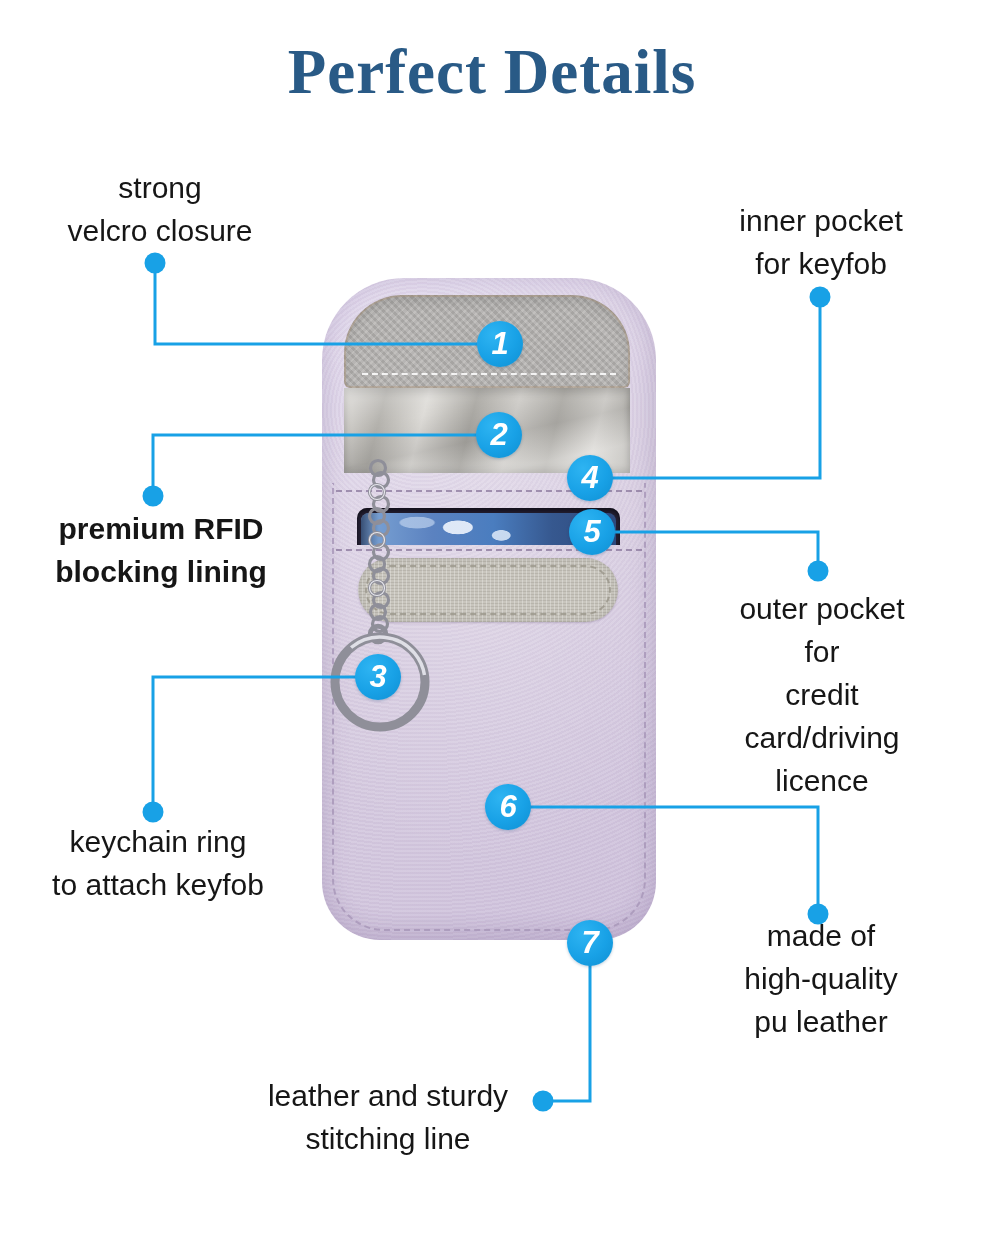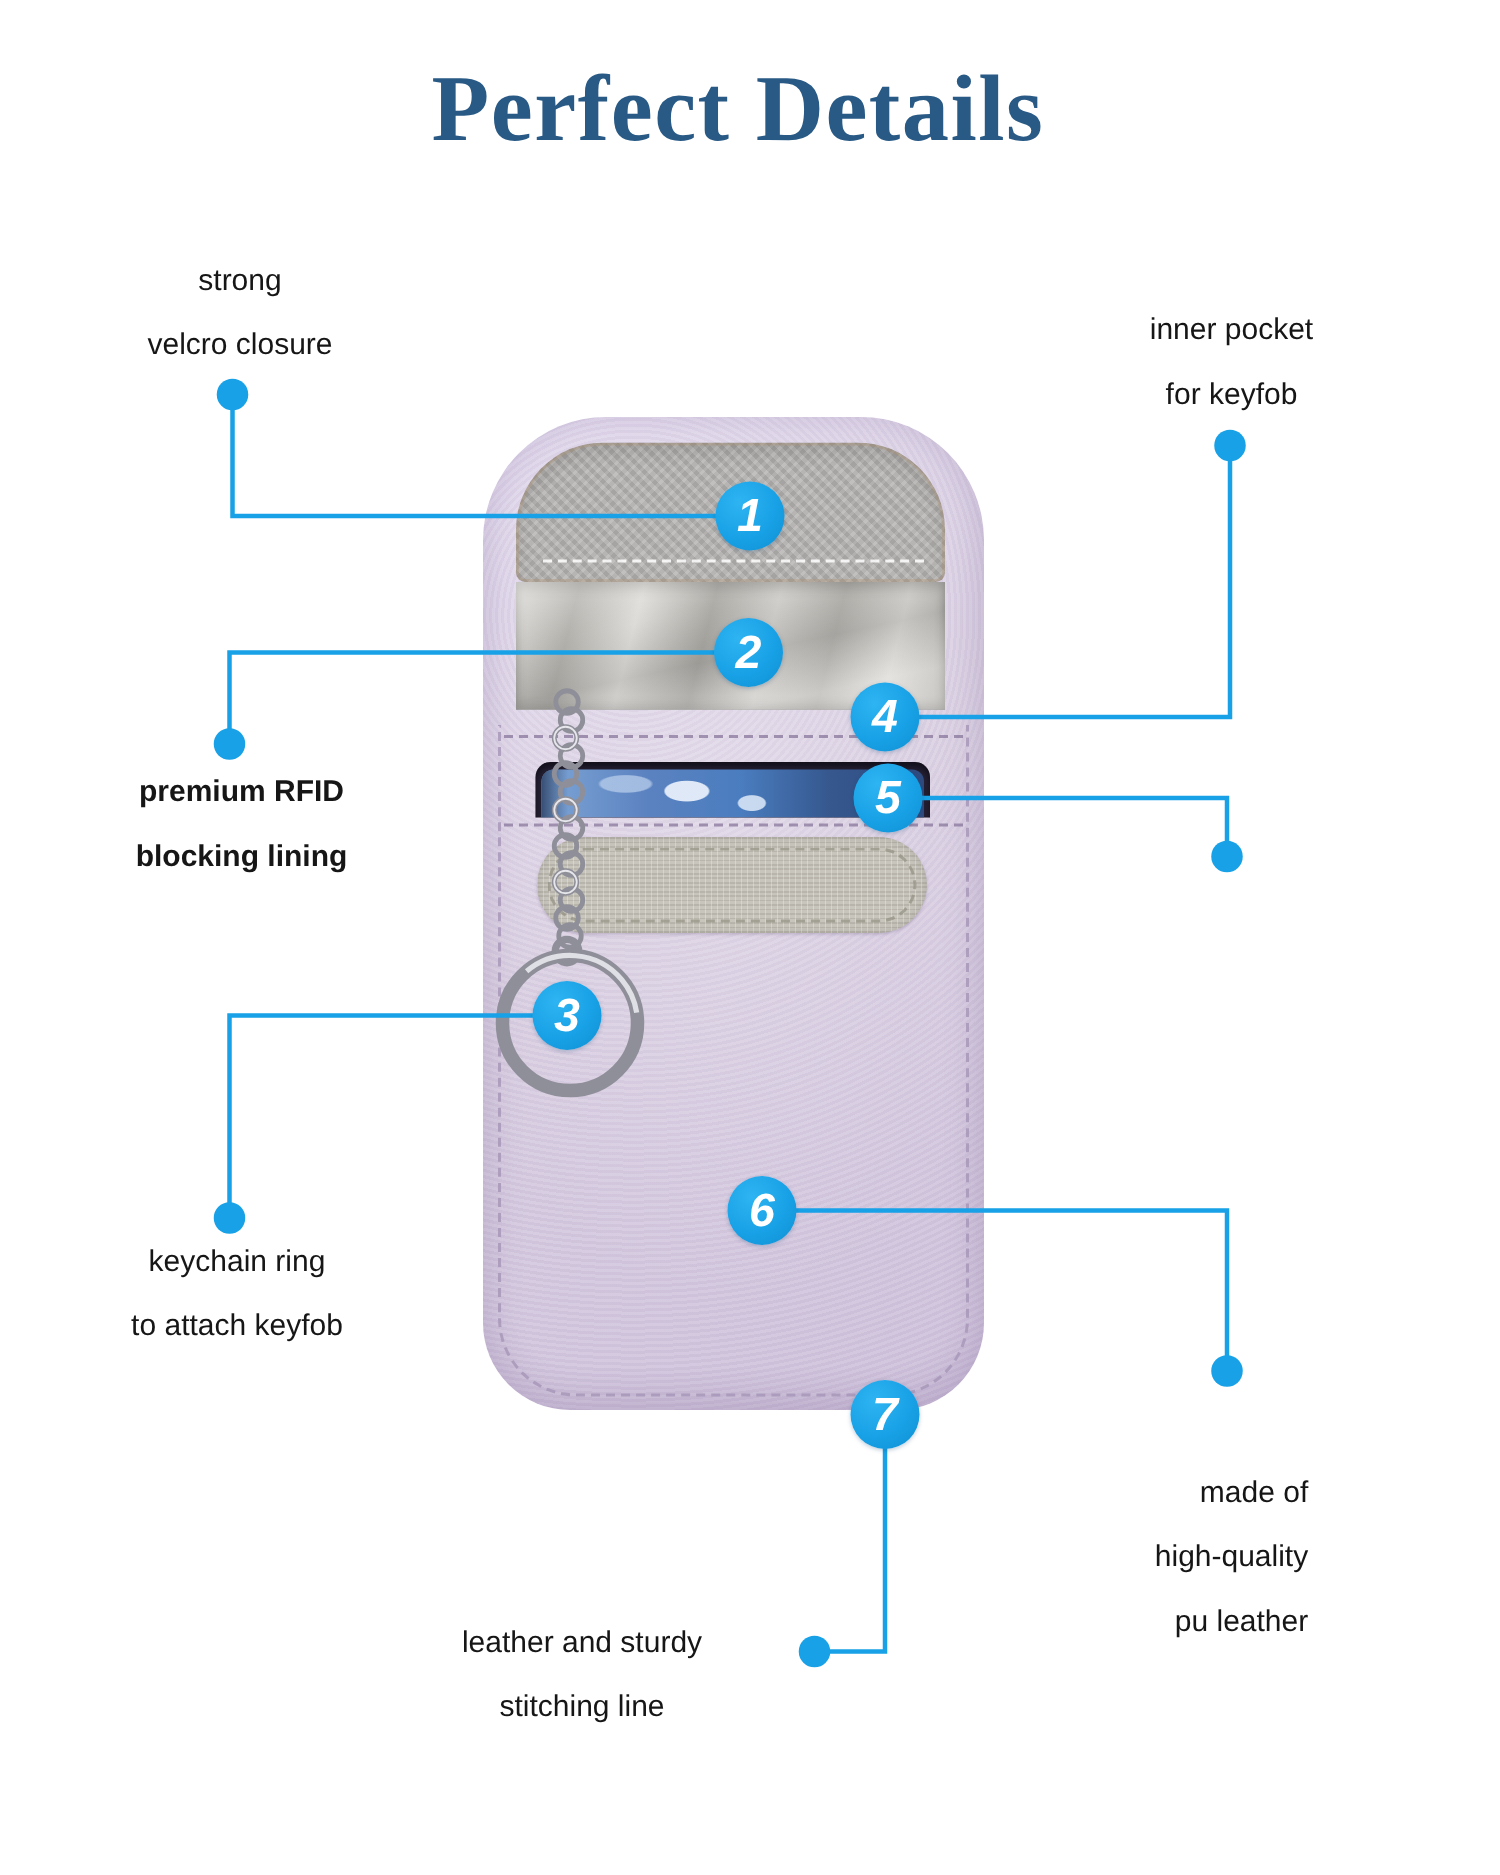--- a/index.html
+++ b/index.html
@@ -23,29 +23,29 @@
   .title{
     position:absolute;left:0;top:36px;width:984px;text-align:center;
     font-family:"Liberation Serif","DejaVu Serif",serif;
     font-weight:bold;font-size:63px;letter-spacing:1px;
     color:var(--title-color,#295a86);
   }
   
   .label{
     position:absolute;transform:translateX(-50%);
     text-align:center;white-space:pre-line;
-    font-size:20px;line-height:43px;font-weight:500;
+    font-size:30px;line-height:43px;font-weight:500;
     color:var(--text-color,#161616);
   }
   #l-velcro  {left:160px;top:166px;}
   #l-inner   {left:821px;top:199px;}
   #l-rfid    {left:161px;top:507px;font-weight:bold;}
   #l-outer   {left:822px;top:587px;}
   #l-keychain{left:158px;top:820px;}
-  #l-leather {left:821px;top:974px;text-align:right;}
+  #l-leather {left:821px;top:914px;}
   #l-stitch  {left:388px;top:1074px;}
   
   .overlay{position:absolute;left:0;top:0;z-index:30;pointer-events:none;}
   .cline{fill:none;stroke:var(--accent,#18a1e6);stroke-width:3;}
   .cdot{fill:var(--accent,#18a1e6);}
   
   .badge{
     position:absolute;width:46px;height:46px;margin:-23px 0 0 -23px;
     border-radius:50%;z-index:40;
     background:radial-gradient(circle at 35% 30%, #2eb4f2 0%, var(--accent,#18a1e6) 55%, #0f8fd2 100%);
@@ -222,19 +222,22 @@
     </div>
 
   <div class="label" id="l-velcro">strong
 velcro closure</div>
   <div class="label" id="l-rfid">premium RFID
 blocking lining</div>
   <div class="label" id="l-inner">inner pocket
 for keyfob</div>
   <div class="label" id="l-keychain">keychain ring
 to attach keyfob</div>
+  <div class="label" id="l-outer">outer pocket for
+credit card/driving
+licence</div>
   <div class="label" id="l-leather">made of
 high-quality
 pu leather</div>
   <div class="label" id="l-stitch">leather and sturdy
 stitching line</div>
 
 </div>
 
 </body></html>

